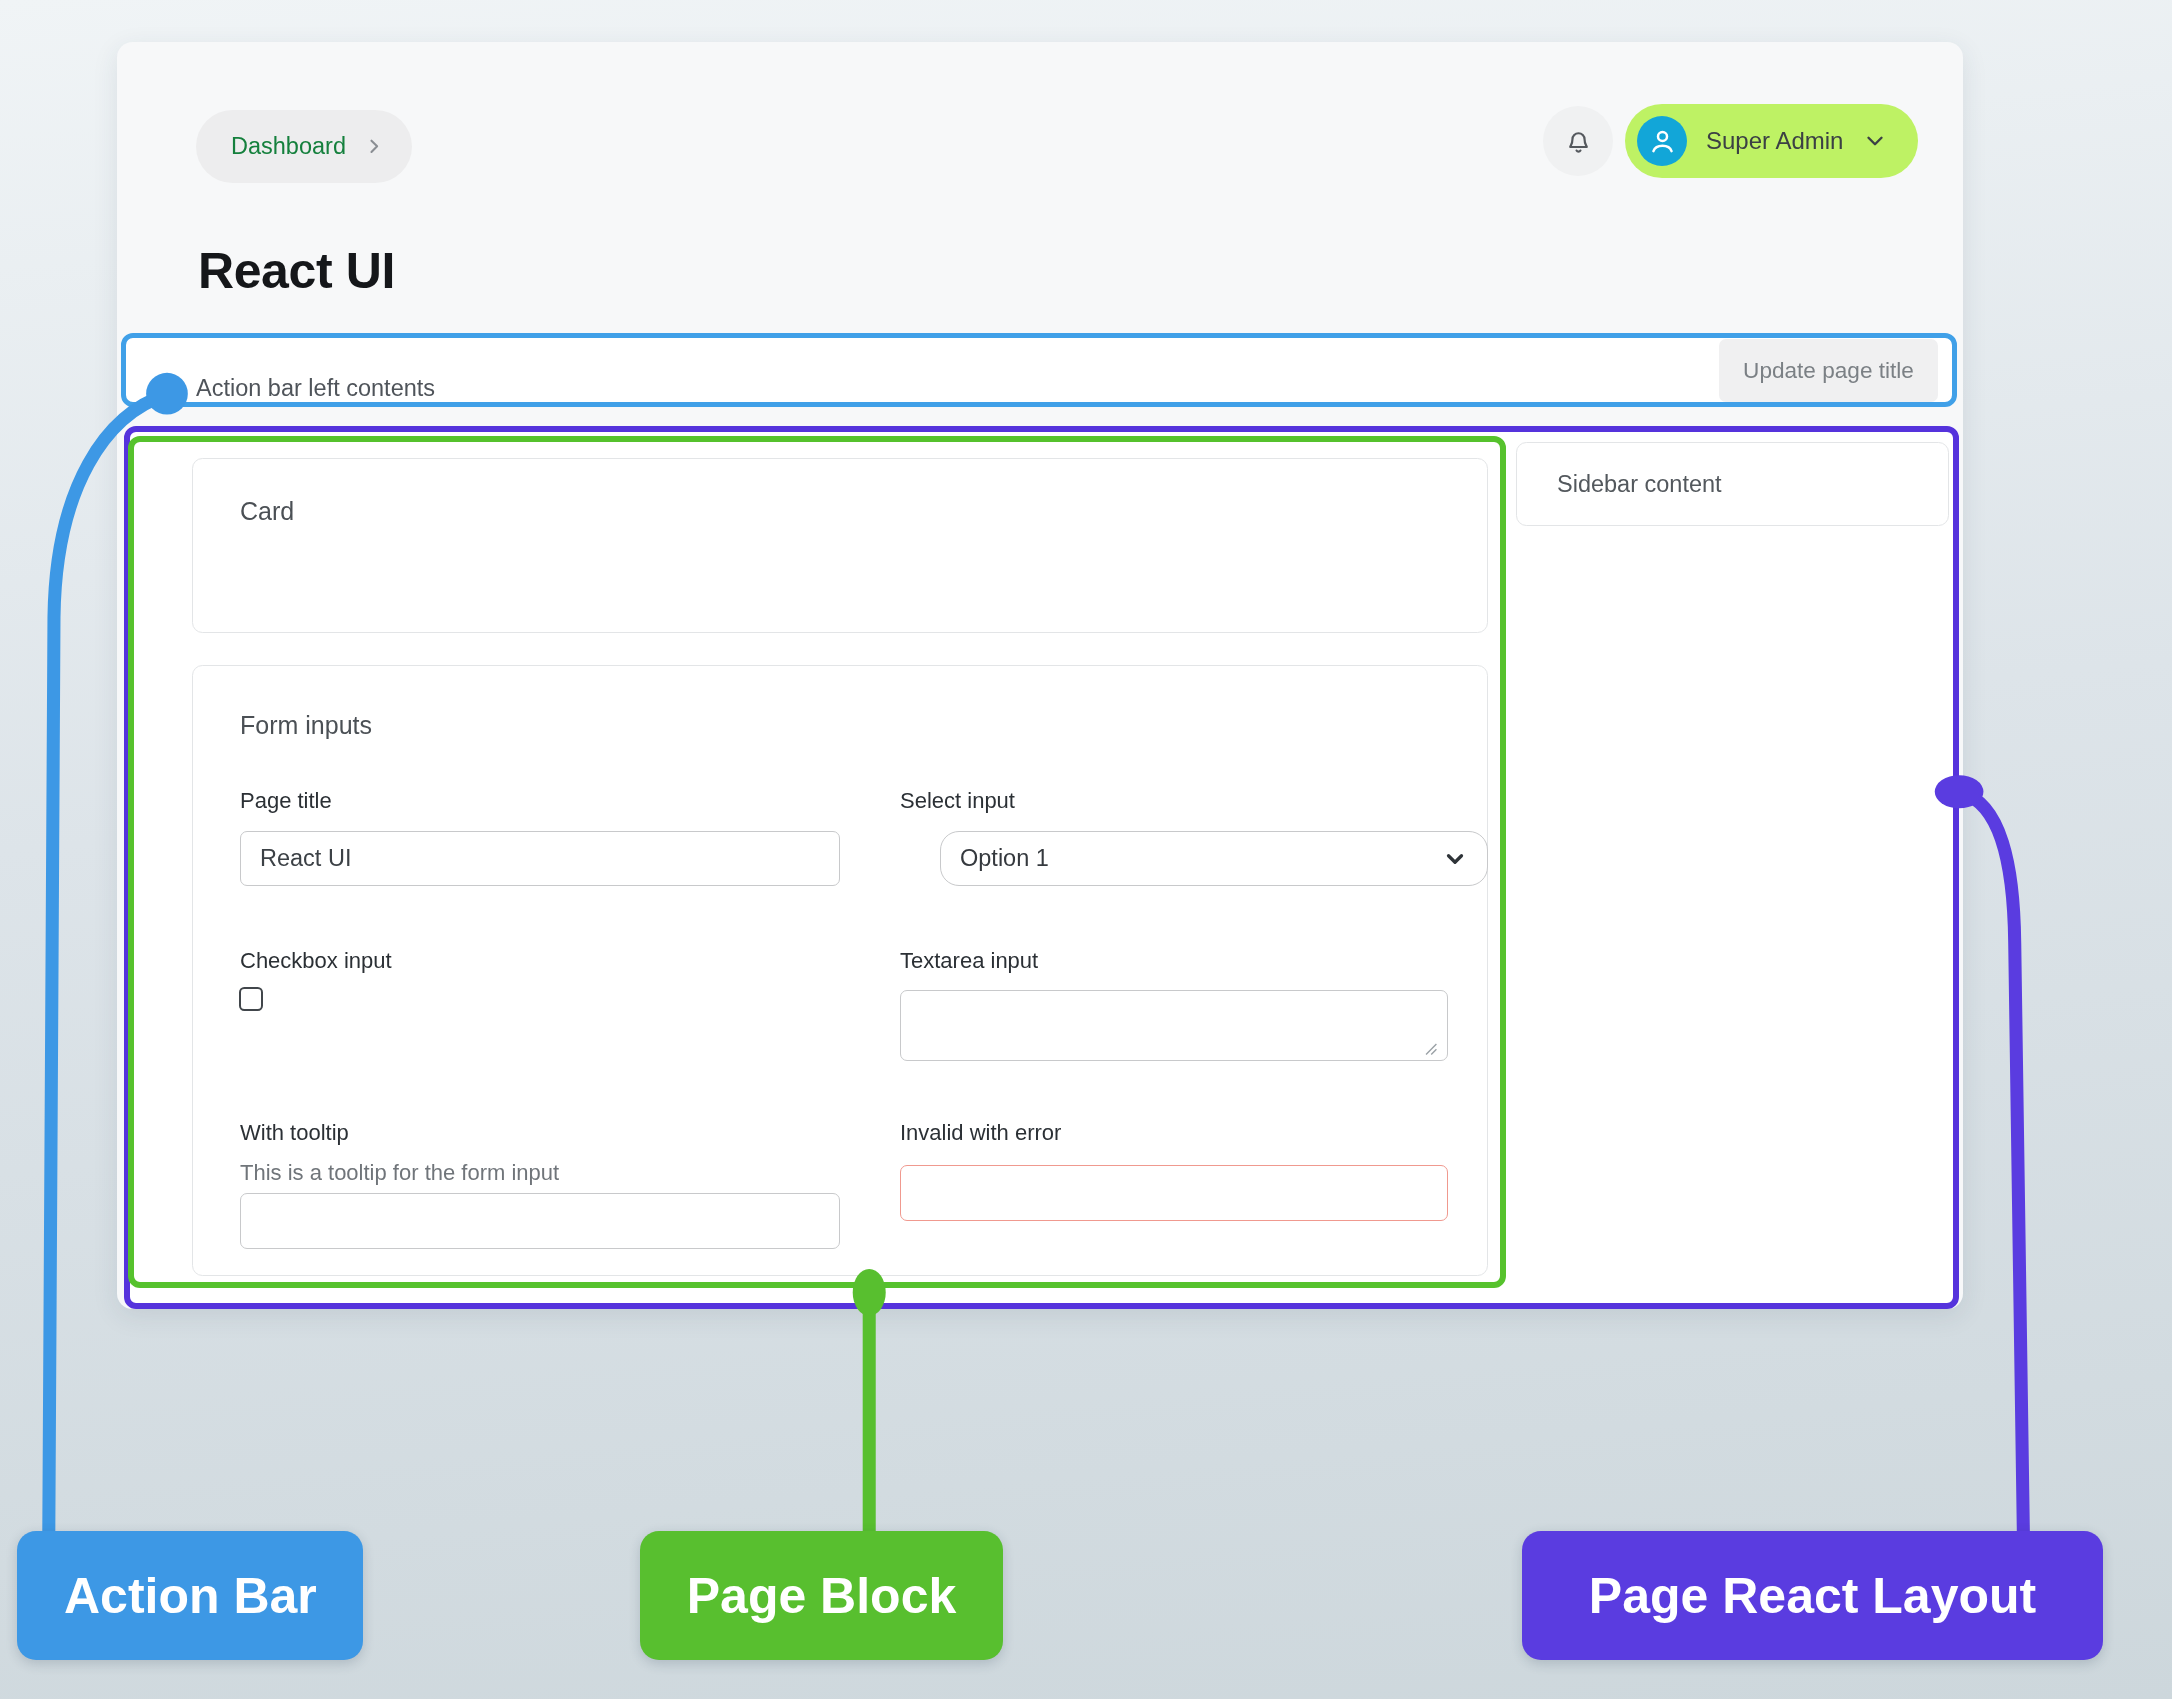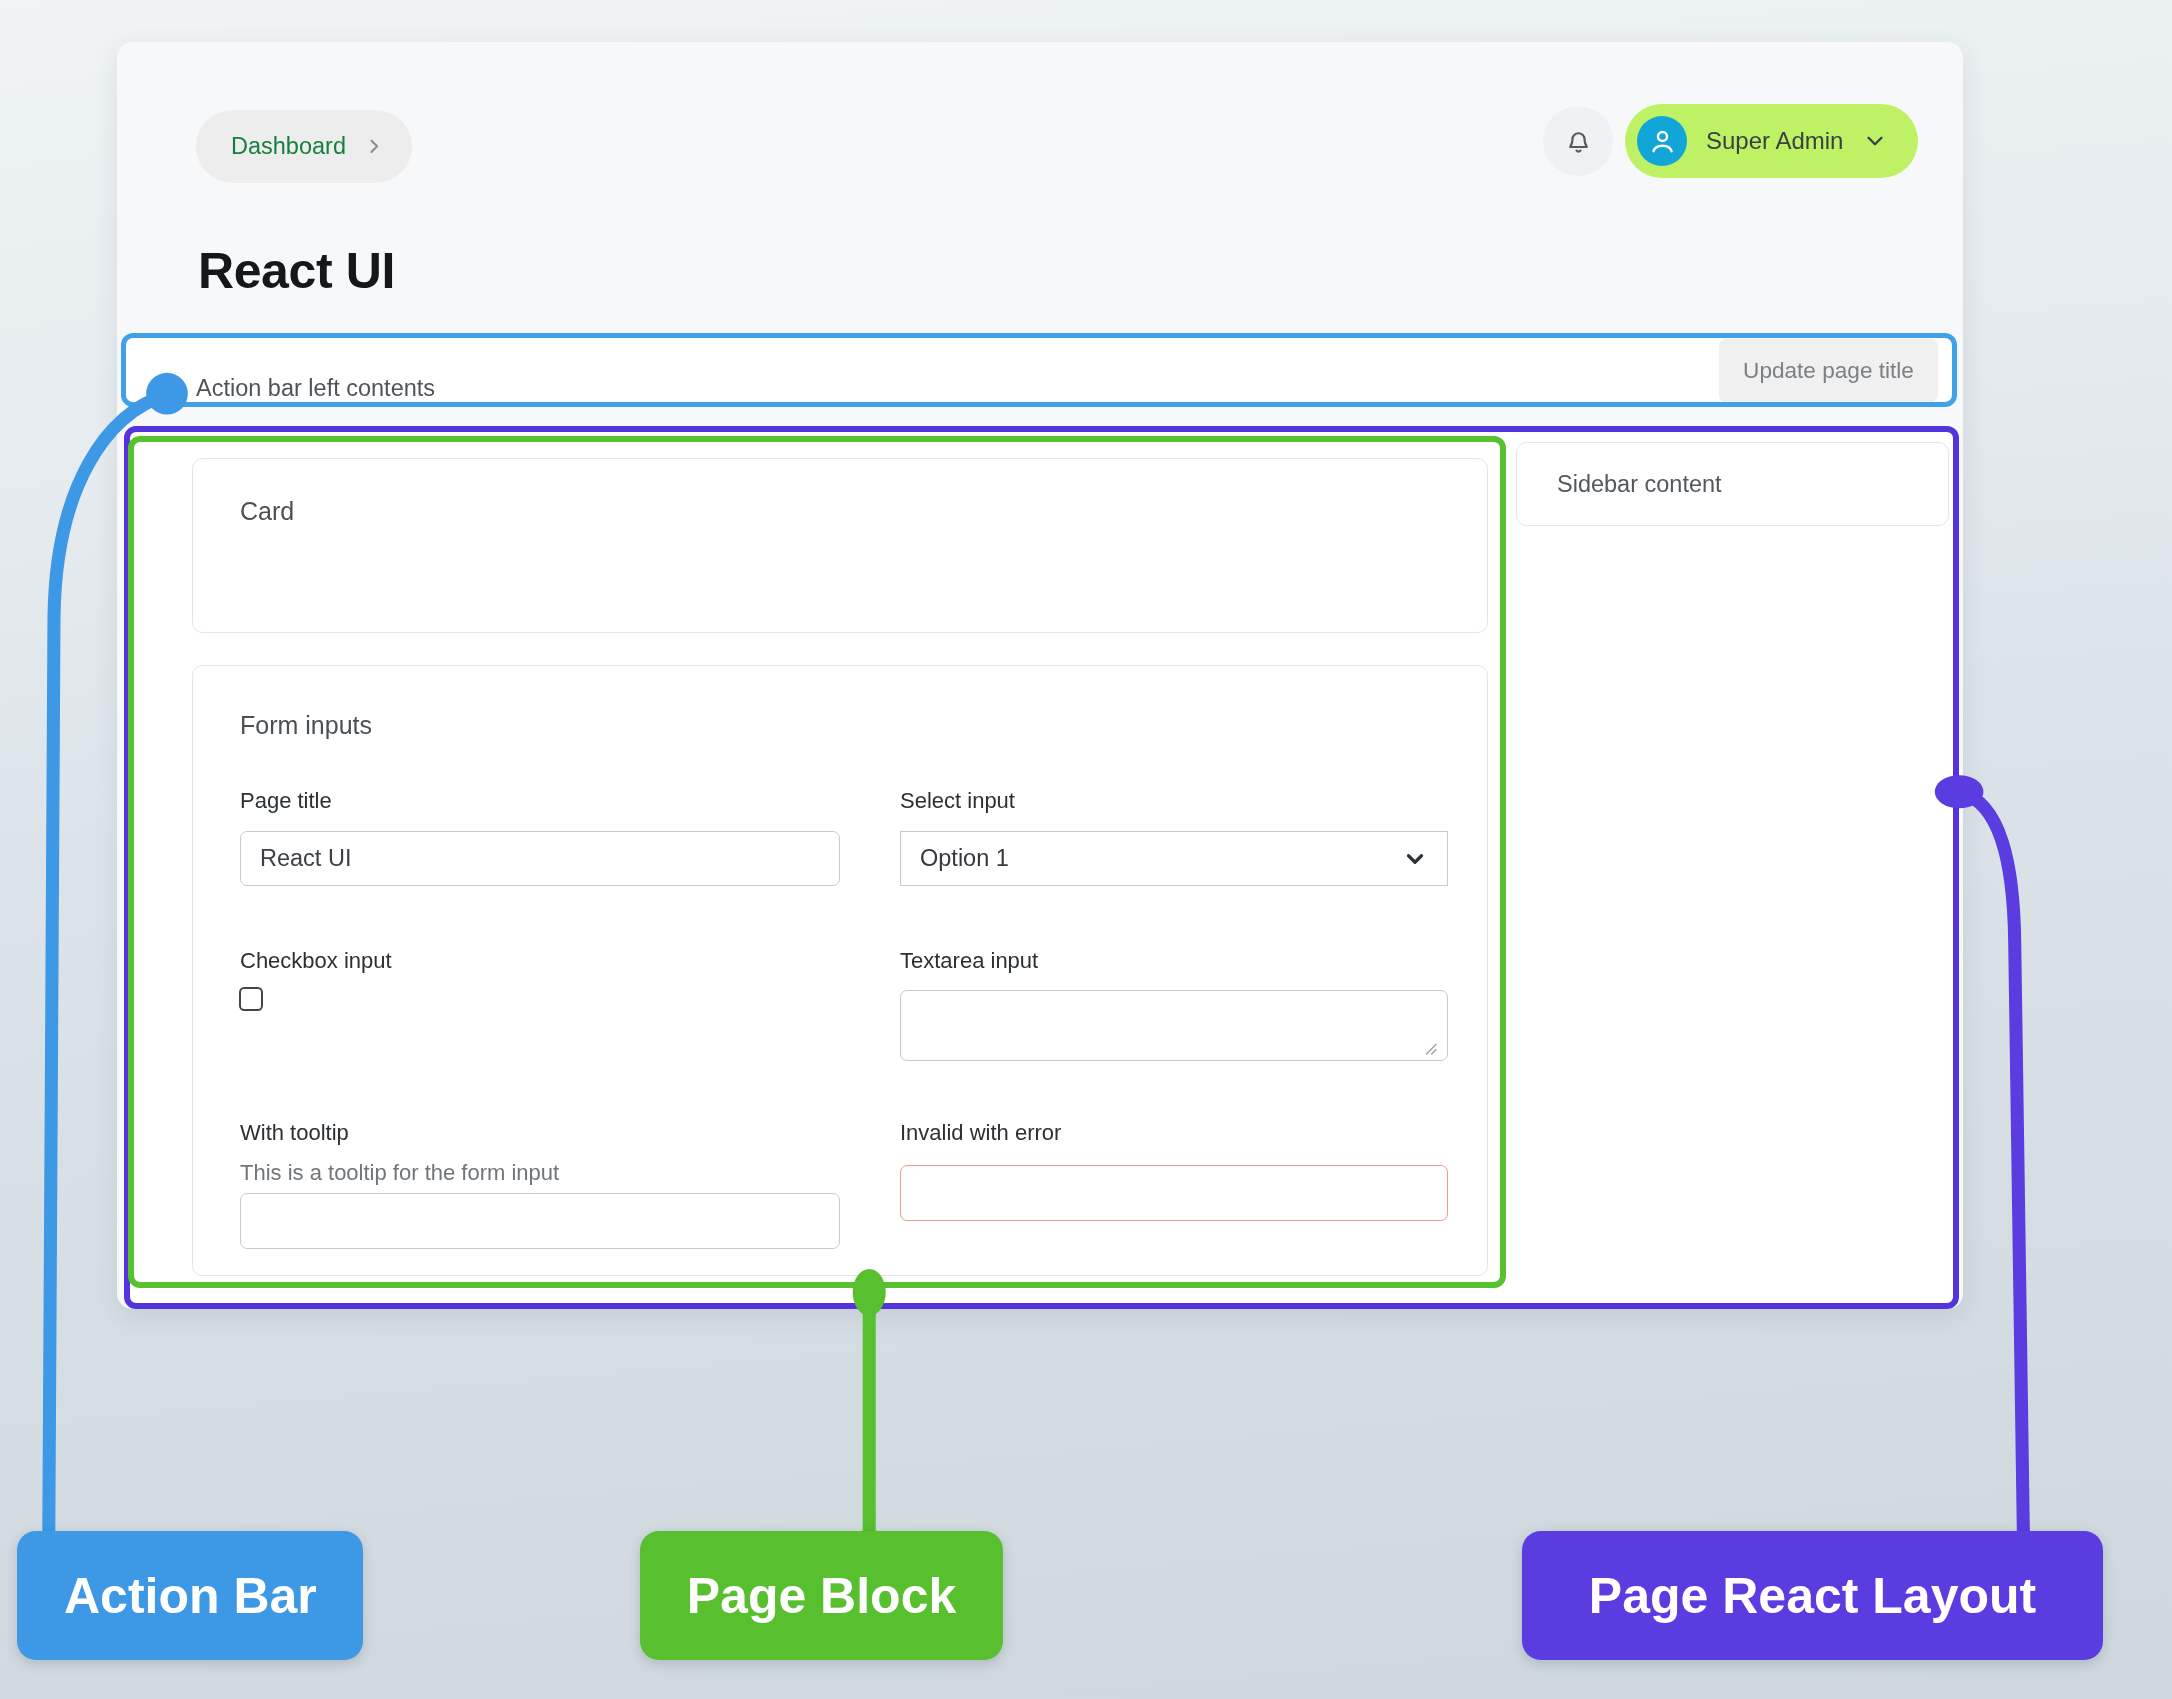--- a/index.html
+++ b/index.html
@@ -45,22 +45,22 @@
   .card2{left:192px;top:665px;width:1296px;height:611px;}
   .sidebar-card{left:1516px;top:442px;width:433px;height:84px;display:flex;align-items:center;padding-left:40px;}
   .sidebar-text{font-size:23.5px;color:#53585d;}
   
   .flabel{font-size:22px;color:#2b3035;font-weight:500;}
   .finput{box-sizing:border-box;border:1.7px solid #c8c9cb;border-radius:7px;background:#fff;
     font-family:inherit;font-size:23.5px;color:#3c4146;padding:0 19px;outline:none;}
   .ftextarea{box-sizing:border-box;border:1.7px solid #c8c9cb;border-radius:7px;background:#fff;
     resize:none;font-family:inherit;font-size:23.5px;color:#3c4146;padding:8.7px 19px;outline:none;}
   .finput.invalid{border-color:#f0998f;}
-  .fselect{box-sizing:border-box;border:1.7px solid #c8c9cb;border-radius:0;background:#fff;
-    font-size:23.5px;color:#35393e;display:flex;align-items:center;padding:4px 19px;}
+  .fselect{box-sizing:border-box;border:1.7px solid #c8c9cb;border-radius:19px;background:#fff;
+    font-size:23.5px;color:#35393e;display:flex;align-items:center;padding:4px 19px;margin-left:40px;}
   .fselect .sel-chevron{margin-left:auto;}
   .fcheckbox{appearance:none;-webkit-appearance:none;width:24px;height:24px;margin:0;
     border:2.2px solid #41464b;border-radius:5.2px;background:#fff;}
   .tooltip-text{font-size:22px;color:#70757a;}
   
   .anno{border-radius:19px;display:flex;align-items:center;justify-content:center;
     color:#fff;font-size:50px;font-weight:700;box-shadow:0 3.5px 12px rgba(30,50,70,.18);}
   .anno-blue{left:17.4px;top:1531px;width:346px;height:129px;background:#3d98e5;}
   .anno-green{left:640px;top:1531px;width:363px;height:129px;background:#58bf2f;}
   .anno-purple{left:1522px;top:1531px;width:581px;height:129px;background:#5a3ce0;}

